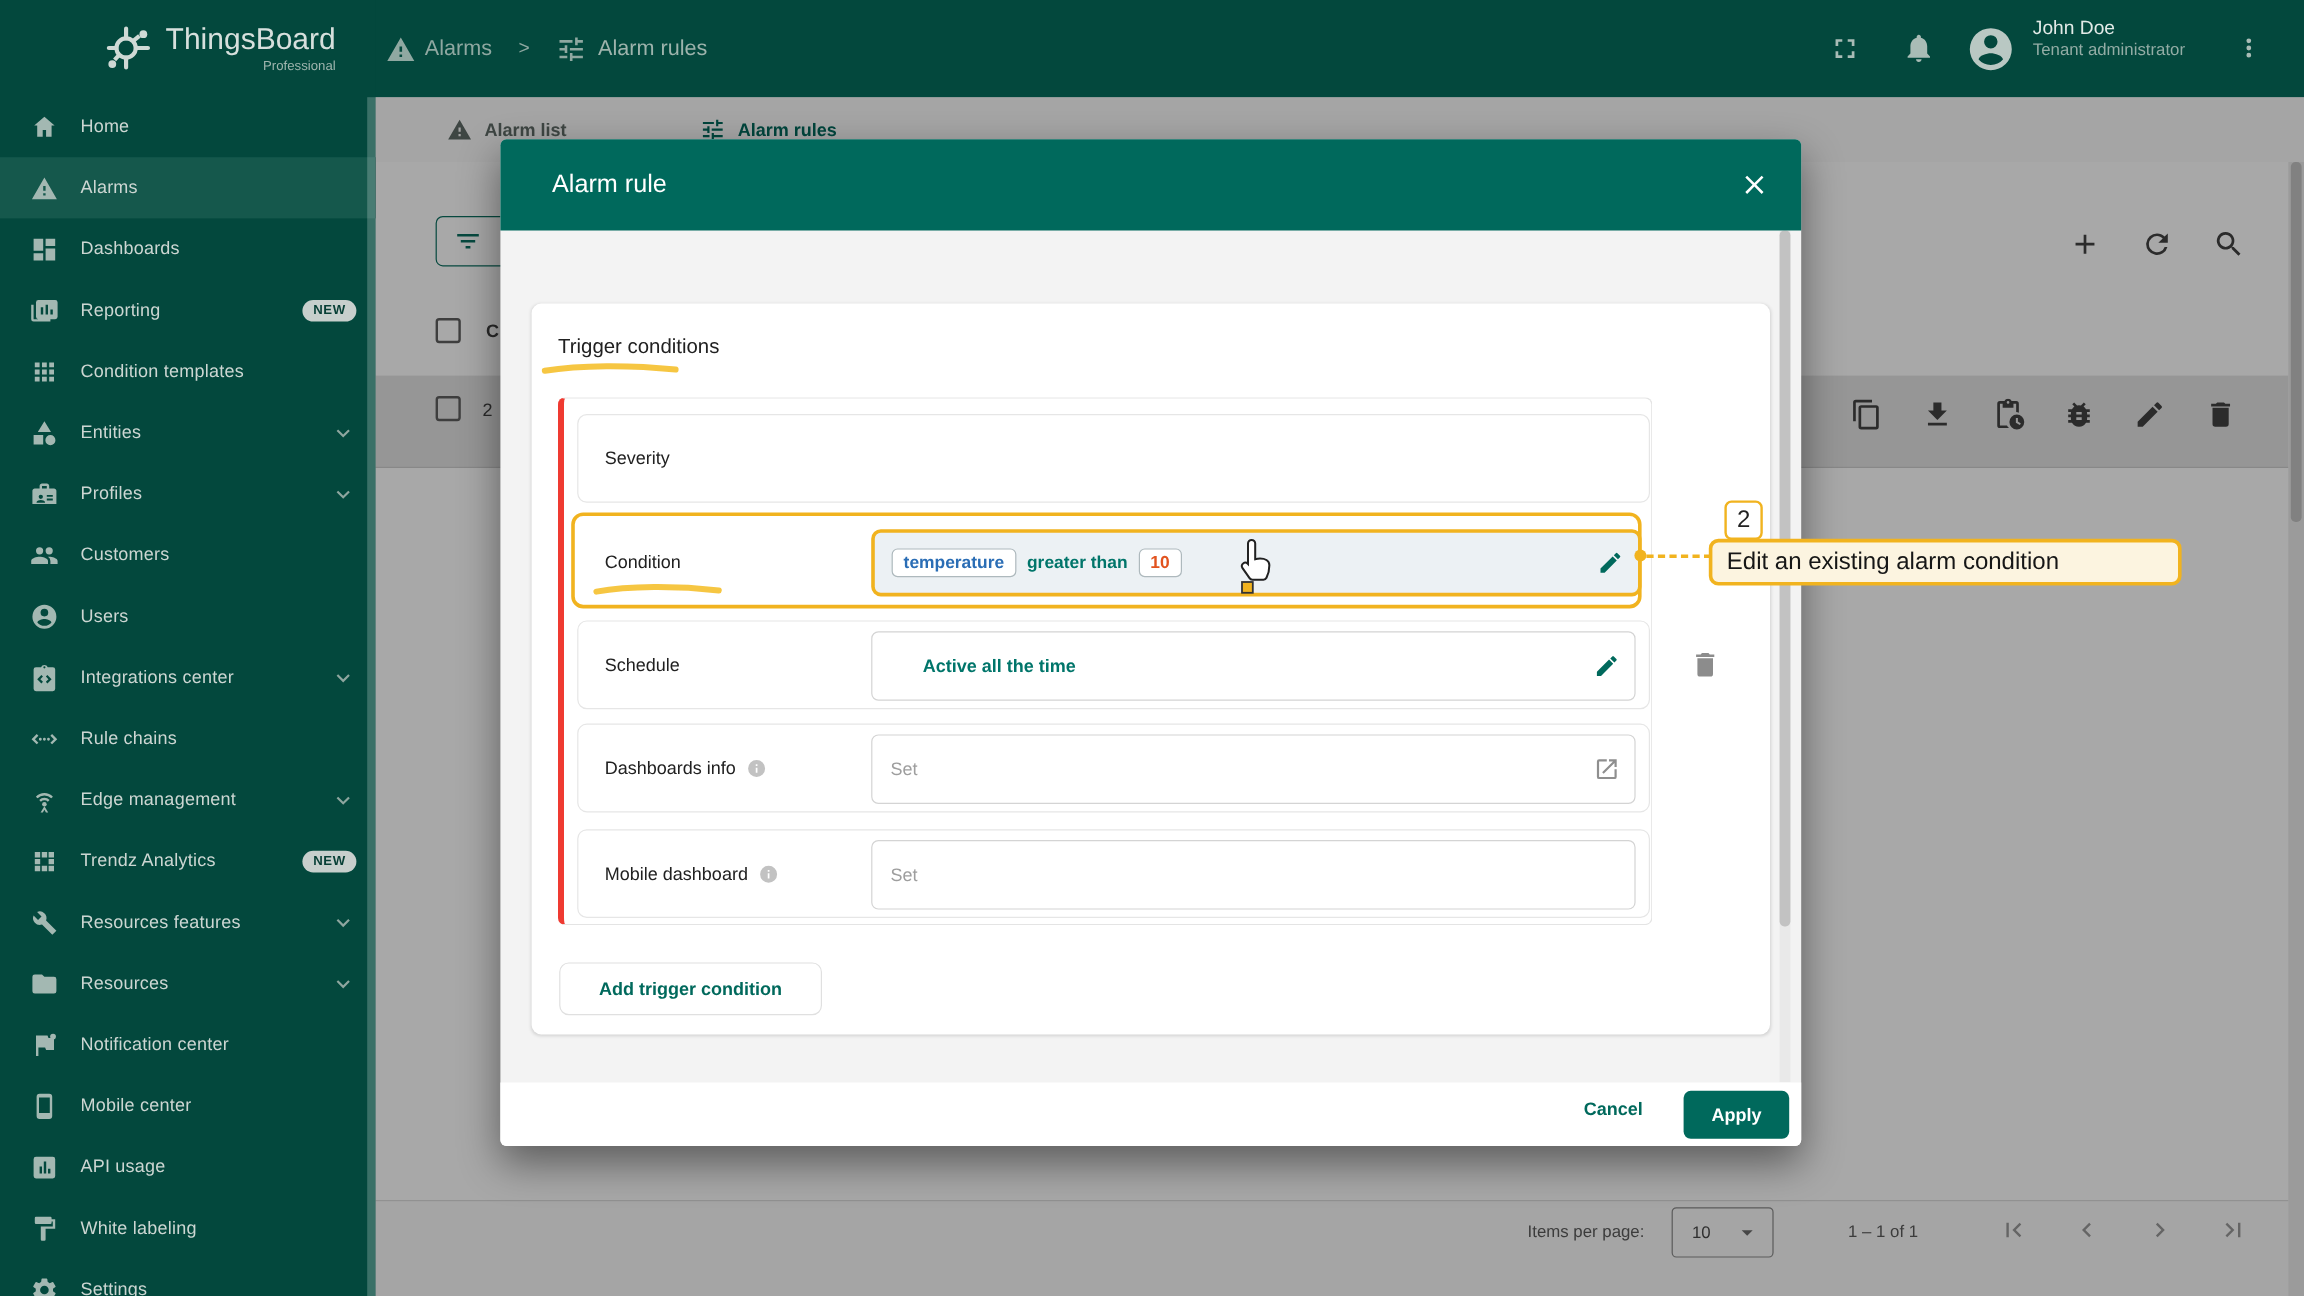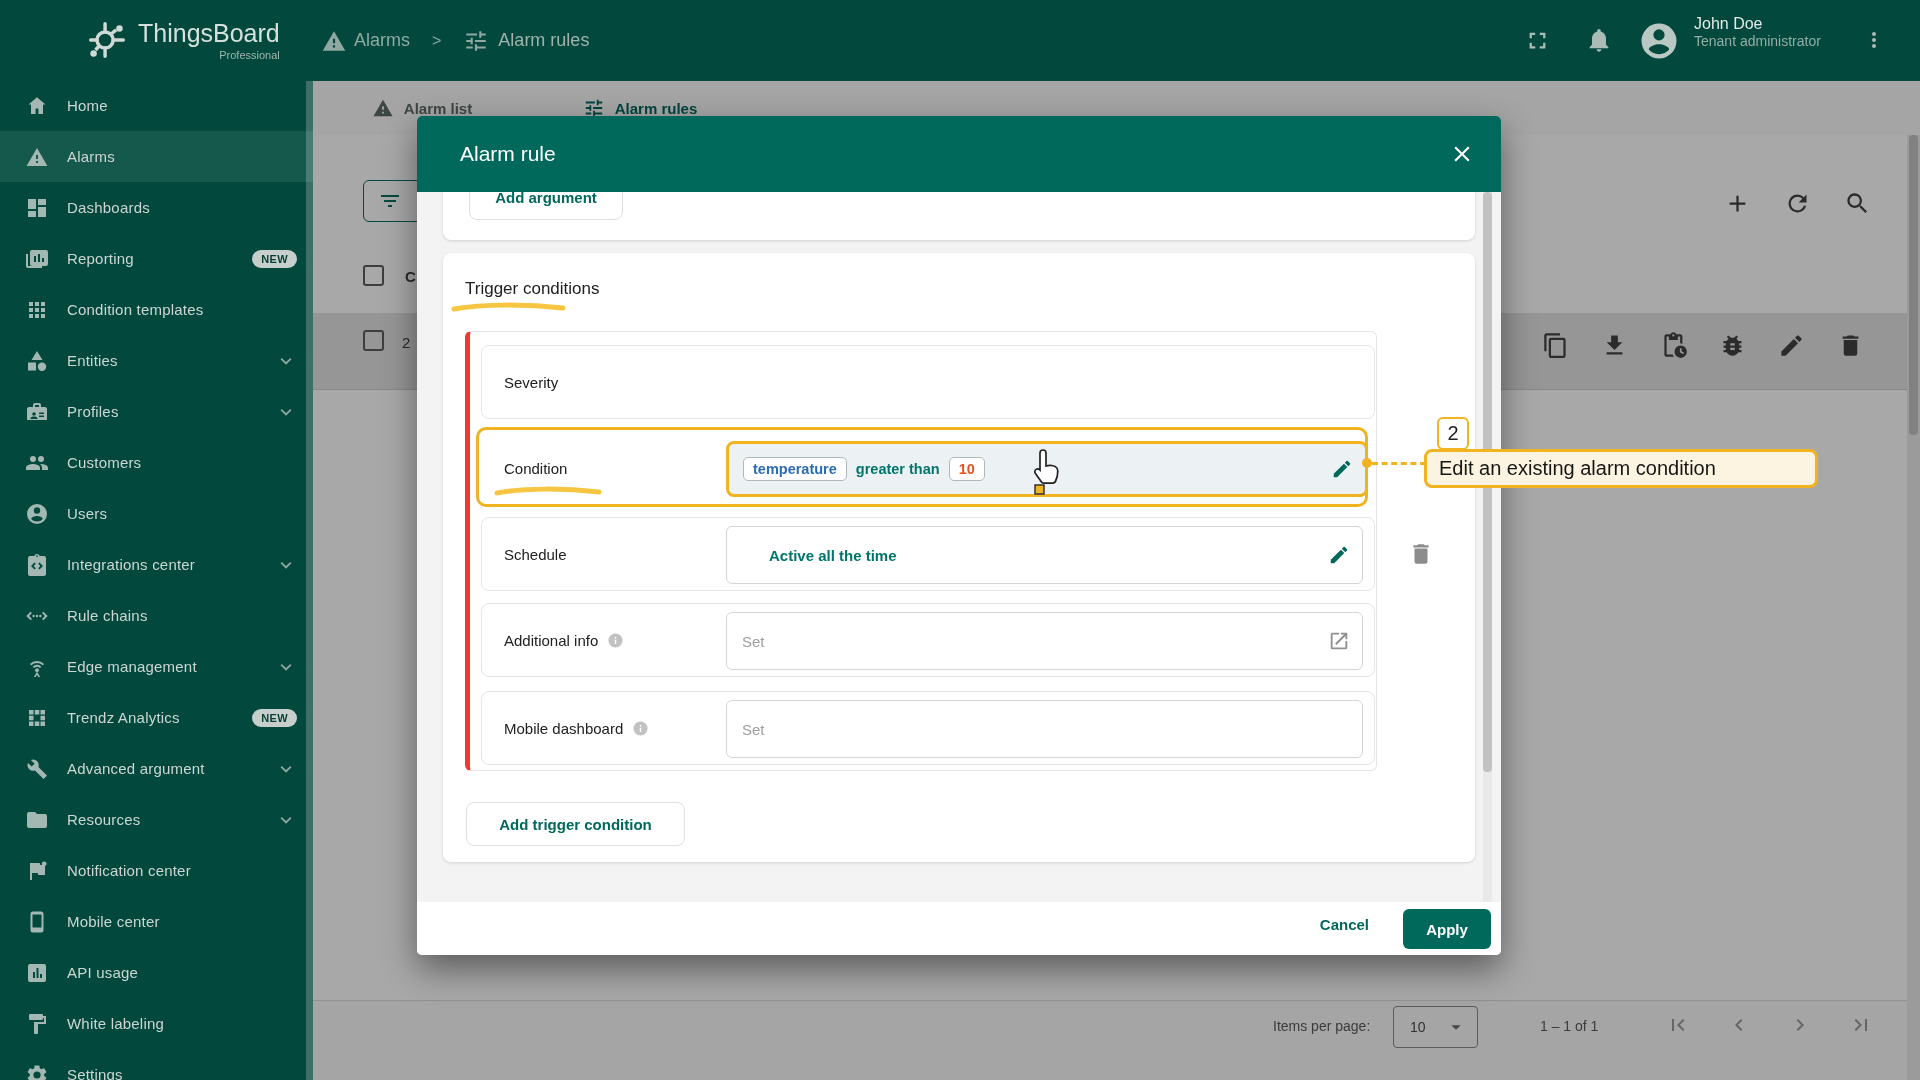--- a/index.html
+++ b/index.html
@@ -311,21 +311,21 @@
           </span>
           <span class="nav-label">Trendz Analytics</span>
           <span class="nav-badge">NEW</span>
         </div>
         <div class="nav-item">
           <span class="icon nav-icon">
             <svg viewBox="0 0 24 24" fill="currentColor">
               <path d="M22 18.6 13.4 10a5.6 5.6 0 0 0-7.5-7L9.6 6.7 6.7 9.6 3 5.9a5.6 5.6 0 0 0 7 7.5l8.6 8.6 3.4-3.4z"></path>
             </svg>
           </span>
-          <span class="nav-label">Advanced argument</span>
+          <span class="nav-label">Resources features</span>
           <span class="icon nav-chevron">
             <svg viewBox="0 0 24 24" fill="currentColor">
               <path d="M7.4 8.6 12 13.2l4.6-4.6L18 10l-6 6-6-6 1.4-1.4z"></path>
             </svg>
           </span>
         </div>
         <div class="nav-item">
           <span class="icon nav-icon">
             <svg viewBox="0 0 24 24" fill="currentColor">
               <path d="M10 4l2 2h8a2 2 0 0 1 2 2v10a2 2 0 0 1-2 2H4a2 2 0 0 1-2-2V6a2 2 0 0 1 2-2h6z"></path>
@@ -499,23 +499,20 @@
     </div>
 
     <div id="content-scrollbar" class="abs"></div>
     <div id="content-scrollthumb" class="abs"></div>
   </div>
 
   <div id="overlay" class="abs"></div>
 
   <div id="dialog" class="abs">
     <div id="dlg-body">
-      <div id="card-args" class="card">
-        <div id="add-arg-btn" class="ghost-btn">Add argument</div>
-      </div>
 
       <div id="card-trigger" class="card">
         <div id="sec-title">Trigger conditions</div>
         <svg class="abs" style="left:8px; top:48px;" width="115" height="13" viewBox="0 0 115 13">
           <path d="M3 8 C 32 3, 75 3, 112 7" stroke="#f5c338" stroke-width="5" fill="none" stroke-linecap="round" opacity="0.95"></path>
         </svg>
 
         <div id="cond-block">
 
           <div class="row" style="top:13px;">
@@ -546,21 +543,21 @@
               <span class="teal-link">Active all the time</span>
               <span class="icon pencil">
                   <svg viewBox="0 0 24 24" fill="currentColor">
                     <path d="M3 17.25V21h3.75L17.81 9.94l-3.75-3.75L3 17.25zM20.71 7.04a1 1 0 0 0 0-1.41l-2.34-2.34a1 1 0 0 0-1.41 0l-1.83 1.83 3.75 3.75 1.83-1.83z"></path>
                   </svg>
                 </span>
             </div>
           </div>
 
           <div class="row" style="top:271px;">
-            <span class="row-label">Additional info</span>
+            <span class="row-label">Dashboards info</span>
             <span class="icon info-ic">
                 <svg viewBox="0 0 24 24" fill="currentColor">
                   <path d="M12 2a10 10 0 1 0 0 20 10 10 0 0 0 0-20zm1 15h-2v-6h2v6zm0-8h-2V7h2v2z"></path>
                 </svg>
               </span>
             <div class="field" style="top:8px; height:58px;">
               <span class="placeholder">Set</span>
               <span class="icon ext-ic">
                   <svg viewBox="0 0 24 24" fill="currentColor">
                     <path d="M19 19H5V5h7V3H5a2 2 0 0 0-2 2v14a2 2 0 0 0 2 2h14a2 2 0 0 0 2-2v-7h-2v7zM14 3v2h3.59l-9.83 9.83 1.41 1.41L19 6.41V10h2V3h-7z"></path>

